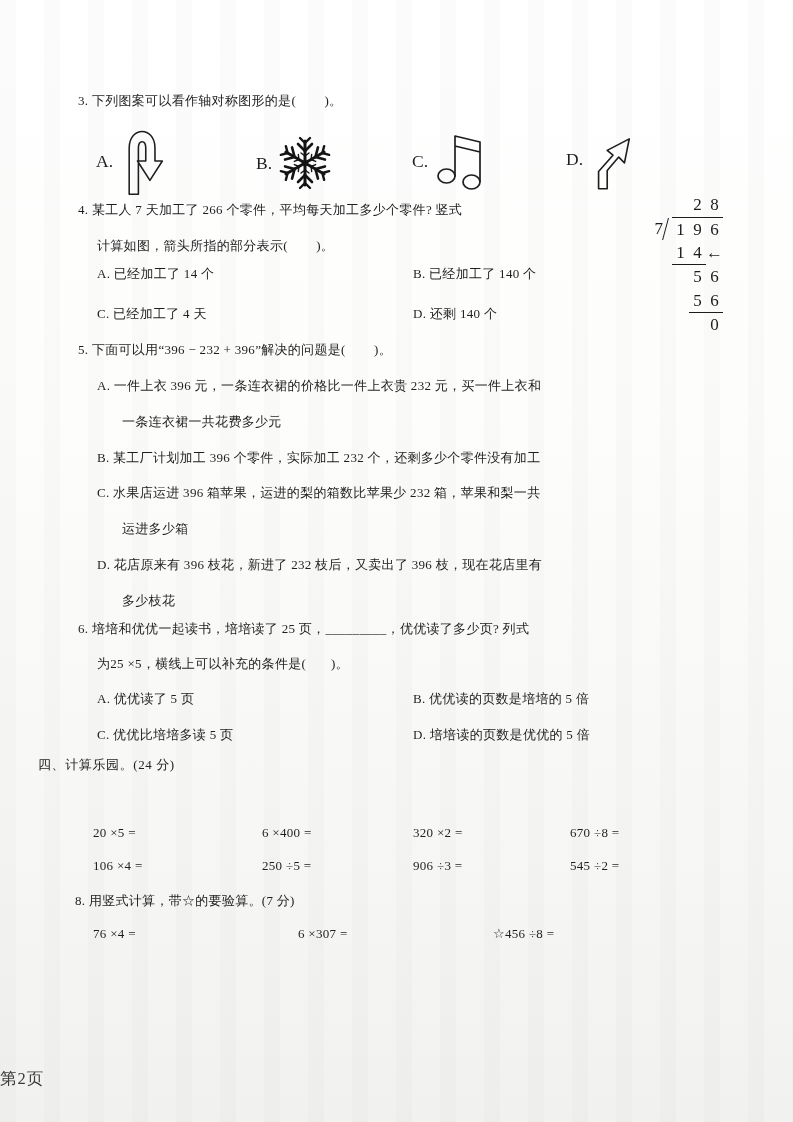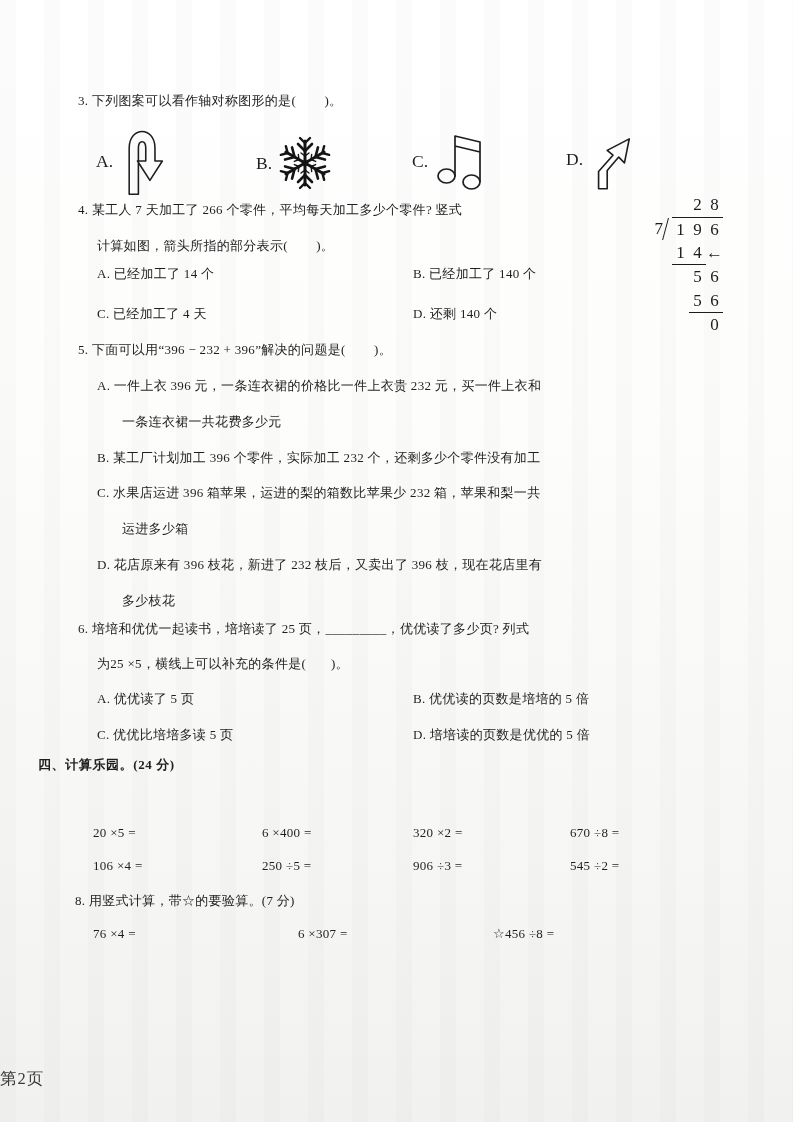--- a/index.html
+++ b/index.html
@@ -11,21 +11,21 @@
   .page{
     position:absolute;inset:0;
     background:
       repeating-linear-gradient(90deg, rgba(0,0,0,0.015) 0 16px, rgba(0,0,0,0) 16px 44px),
       linear-gradient(180deg,#ffffff 0%,#fdfdfc 35%,#f6f6f4 78%,#f1f1ef 100%);
   }
   .line{
     position:absolute;white-space:pre;
     font-size:13px;line-height:26px;letter-spacing:0.3px;color:#1e1e1e;
   }
-  .bold-head{font-weight:700;letter-spacing:0.6px;}
+  .bold-head{font-weight:400;letter-spacing:0.6px;}
   
   .opt{position:absolute;display:flex;align-items:center;gap:6px;}
   .opt .letter{font-size:17.5px;}
   .icon-wrap svg{display:block;}
   
   .division{position:absolute;left:648px;top:193px;font-size:17px;color:#1c1c1c;}
   .drow{display:flex;height:24px;line-height:23px;}
   .dc{width:17px;text-align:center;box-sizing:border-box;letter-spacing:0;}
   .d0{width:15px;text-align:right;box-sizing:border-box;}
   .slsp{width:9px;box-sizing:border-box;position:relative;}

